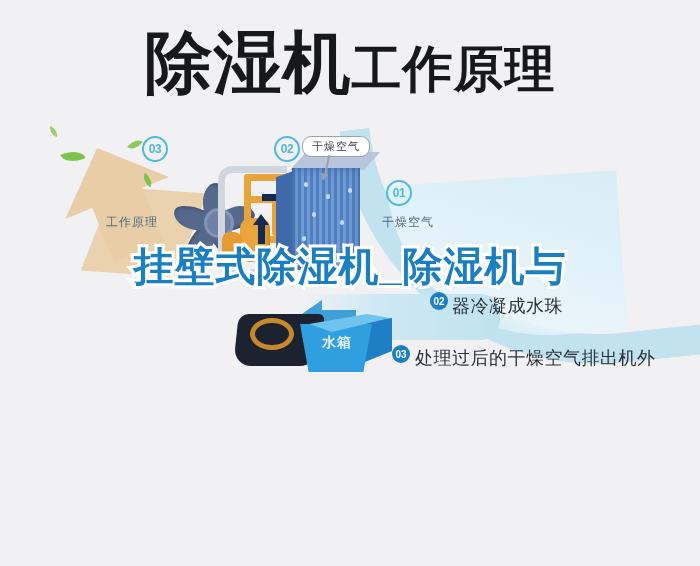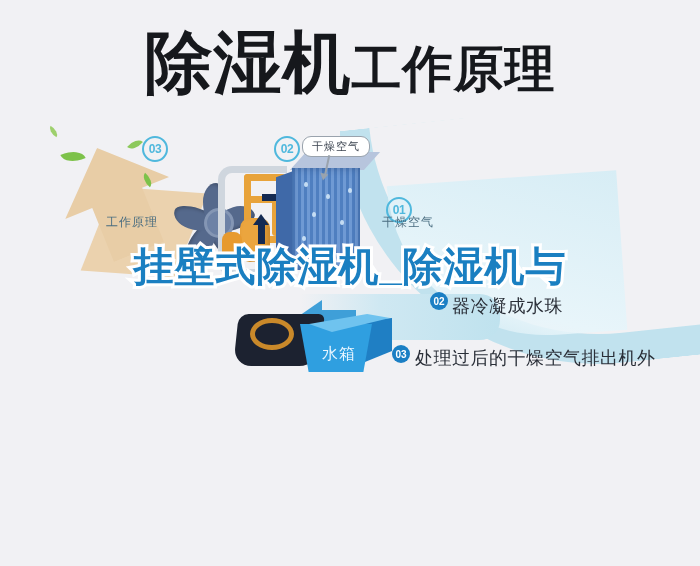--- a/index.html
+++ b/index.html
@@ -114,21 +114,21 @@
     border-top:8px solid transparent;border-bottom:8px solid transparent;border-left:11px solid #142a52;}
 
   
   .tank{position:absolute;left:300px;top:196px;width:92px;height:62px;}
   .tank-front{position:absolute;left:0;top:10px;width:72px;height:48px;background:#2f9fe0;
     clip-path:polygon(0 0,100% 0,88% 100%,12% 100%);}
   .tank-side{position:absolute;left:60px;top:4px;width:32px;height:46px;background:#1f7fc4;
     clip-path:polygon(0 6%,100% 0,100% 72%,0 100%);}
   .tank-top{position:absolute;left:2px;top:0;width:88px;height:18px;background:#6fc3ef;
     clip-path:polygon(8% 55%,74% 0,100% 22%,34% 100%);}
-  .tank-lbl{position:absolute;left:22px;top:30px;font-size:16px;color:#e9f6ff;letter-spacing:1px;}
+  .tank-lbl{position:absolute;left:22px;top:20px;font-size:14px;color:#e9f6ff;letter-spacing:1px;font-weight:bold;}
 
   
   .base{position:absolute;left:236px;top:196px;width:86px;height:52px;background:#1c2230;
     border-radius:10px 6px 20px 18px;transform:skewX(-6deg);}
   .base-ring{position:absolute;left:250px;top:200px;width:34px;height:22px;border-radius:50%;
     border:5px solid #c9892a;}
 
   
   .bubble{
     position:absolute;left:302px;top:18px;padding:2px 9px;background:#ffffff;
@@ -142,21 +142,21 @@
 
   
   .badge{
     position:absolute;width:22px;height:22px;border-radius:50%;
     border:2px solid #4fb8dd;color:#4fb8dd;font-size:12px;font-weight:bold;
     display:flex;align-items:center;justify-content:center;background:transparent;
     letter-spacing:-.5px;
   }
   .badge.b-03{left:142px;top:18px;}
   .badge.b-02{left:274px;top:18px;}
-  .badge.b-01{left:386px;top:62px;margin-top:17px;}
+  .badge.b-01{left:386px;top:62px;}
 
   .air-lbl{position:absolute;font-size:12px;color:#4a6d80;letter-spacing:1px;white-space:nowrap;}
   .lbl-01{left:382px;top:96px;}
 
   
   .cap{position:absolute;font-size:18px;color:#2a2f38;white-space:nowrap;letter-spacing:.5px;}
   .cap-02{left:452px;top:176px;}
   .cap-03{left:415px;top:228px;}
   .cap-badge{
     position:absolute;width:18px;height:18px;border-radius:50%;background:#1b7fc4;

